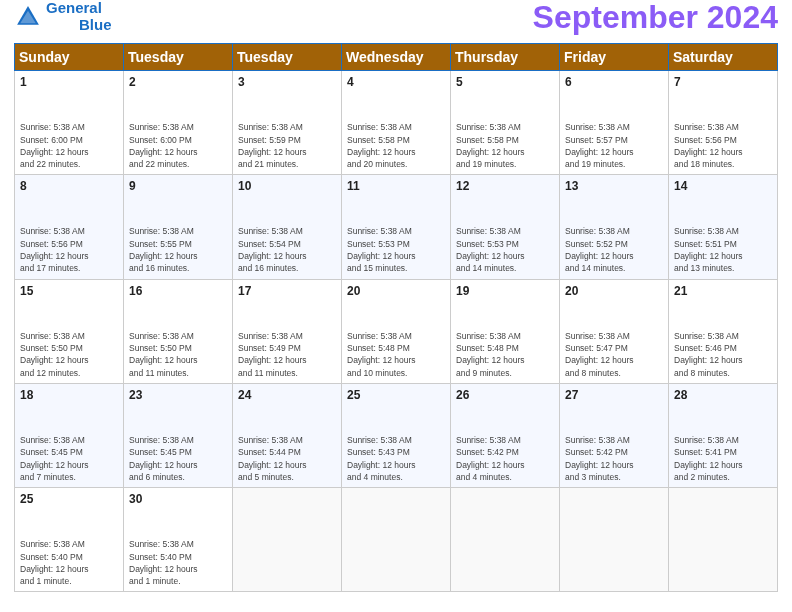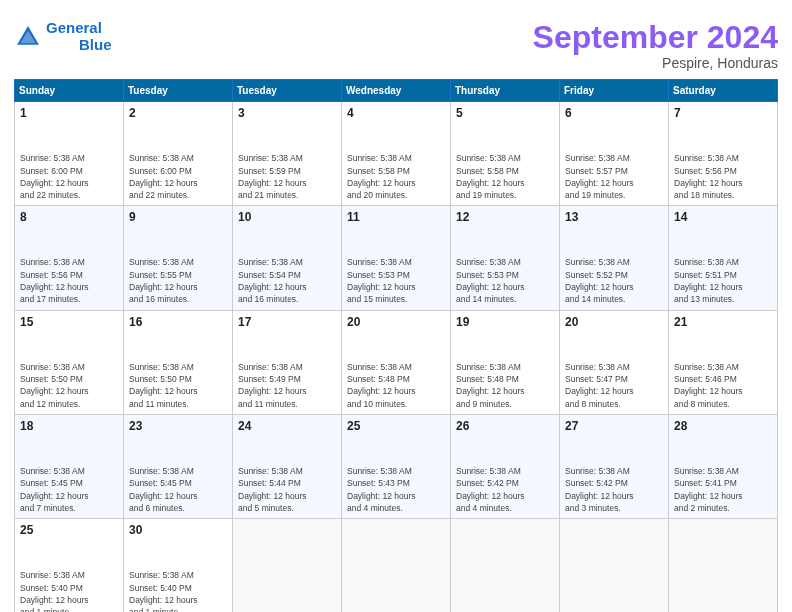--- a/index.html
+++ b/index.html
@@ -6,21 +6,21 @@
     body {
       width: 792px;
       height: 612px;
       font-family: Arial, sans-serif;
       background: #fff;
       overflow: hidden;
     }
     .page {
       width: 792px;
       height: 612px;
-      padding: 20px 14px 10px 14px;
+      padding: 0 14px 10px 14px;
     }
     .header {
       display: flex;
       justify-content: space-between;
       align-items: flex-start;
       margin-bottom: 8px;
     }
     .logo {
       display: flex;
       align-items: center;
@@ -42,23 +42,23 @@
     .subtitle {
       font-size: 14px;
       color: #555;
     }
     .calendar {
       width: 100%;
       border-collapse: collapse;
       font-size: 9.5px;
     }
     .calendar thead th {
-      background-color: #0369a1;
+      background-color: #a16207;
       color: #fff;
-      font-size: 10px;
+      font-size: 14px;
       font-weight: bold;
       padding: 5px 4px;
       text-align: left;
       border: 1px solid #1a6ec4;
     }
     .calendar tbody td {
       border: 1px solid #ccc;
       vertical-align: top;
       padding: 4px 4px 4px 5px;
       width: calc(100% / 7);
@@ -95,21 +95,20 @@
         <polygon points="18,4 32,28 4,28" fill="#1a6ec4"></polygon>
         <polygon points="18,10 28,26 8,26" fill="#fff" opacity="0.3"></polygon>
       </svg>
       <div>
         <div style="font-size:15px;font-weight:bold;color:#1a6ec4;line-height:1.1;">General</div>
         <div style="font-size:15px;font-weight:bold;color:#1a6ec4;line-height:1.1;margin-left:33px;">Blue</div>
       </div>
     </div>
     <div class="title-block">
       <div class="month-title">September 2024</div>
-      <div class="subtitle">Pespire, Honduras</div>
     </div>
   </div>
 
   <table class="calendar">
     <thead>
       <tr>
       <th>Sunday</th>
           <th>Tuesday</th>
           <th>Tuesday</th>
           <th>Wednesday</th>

